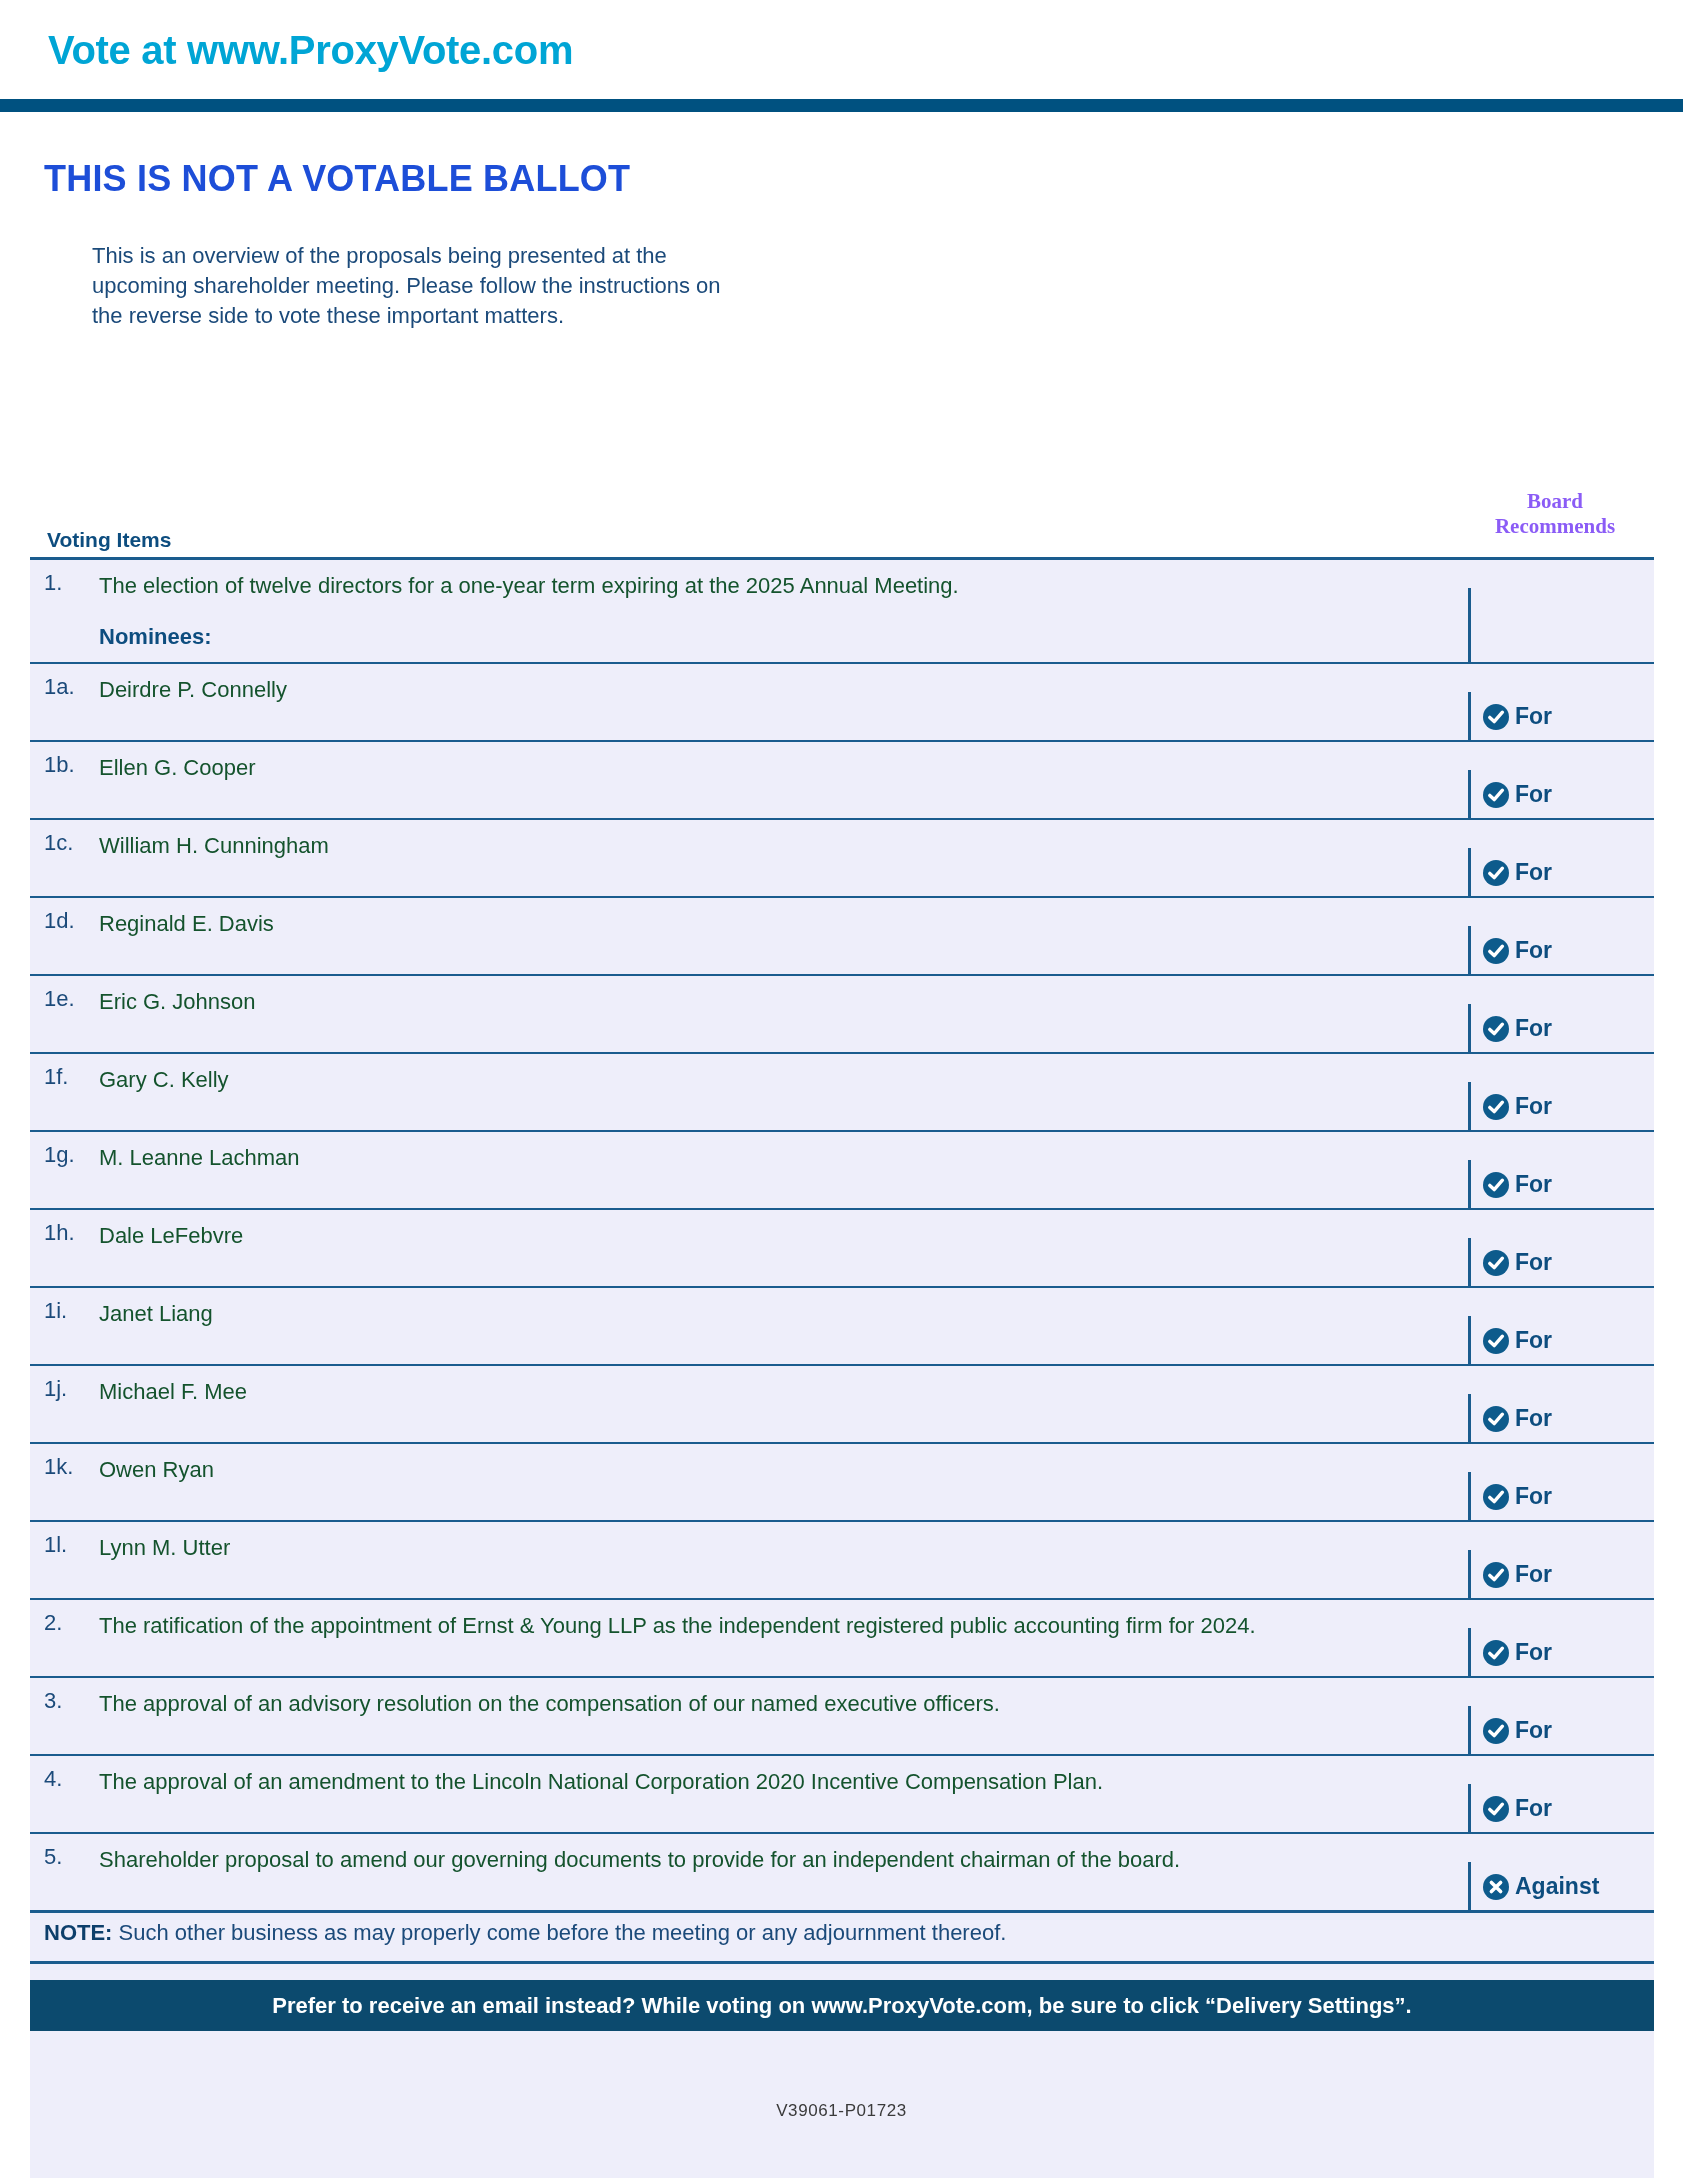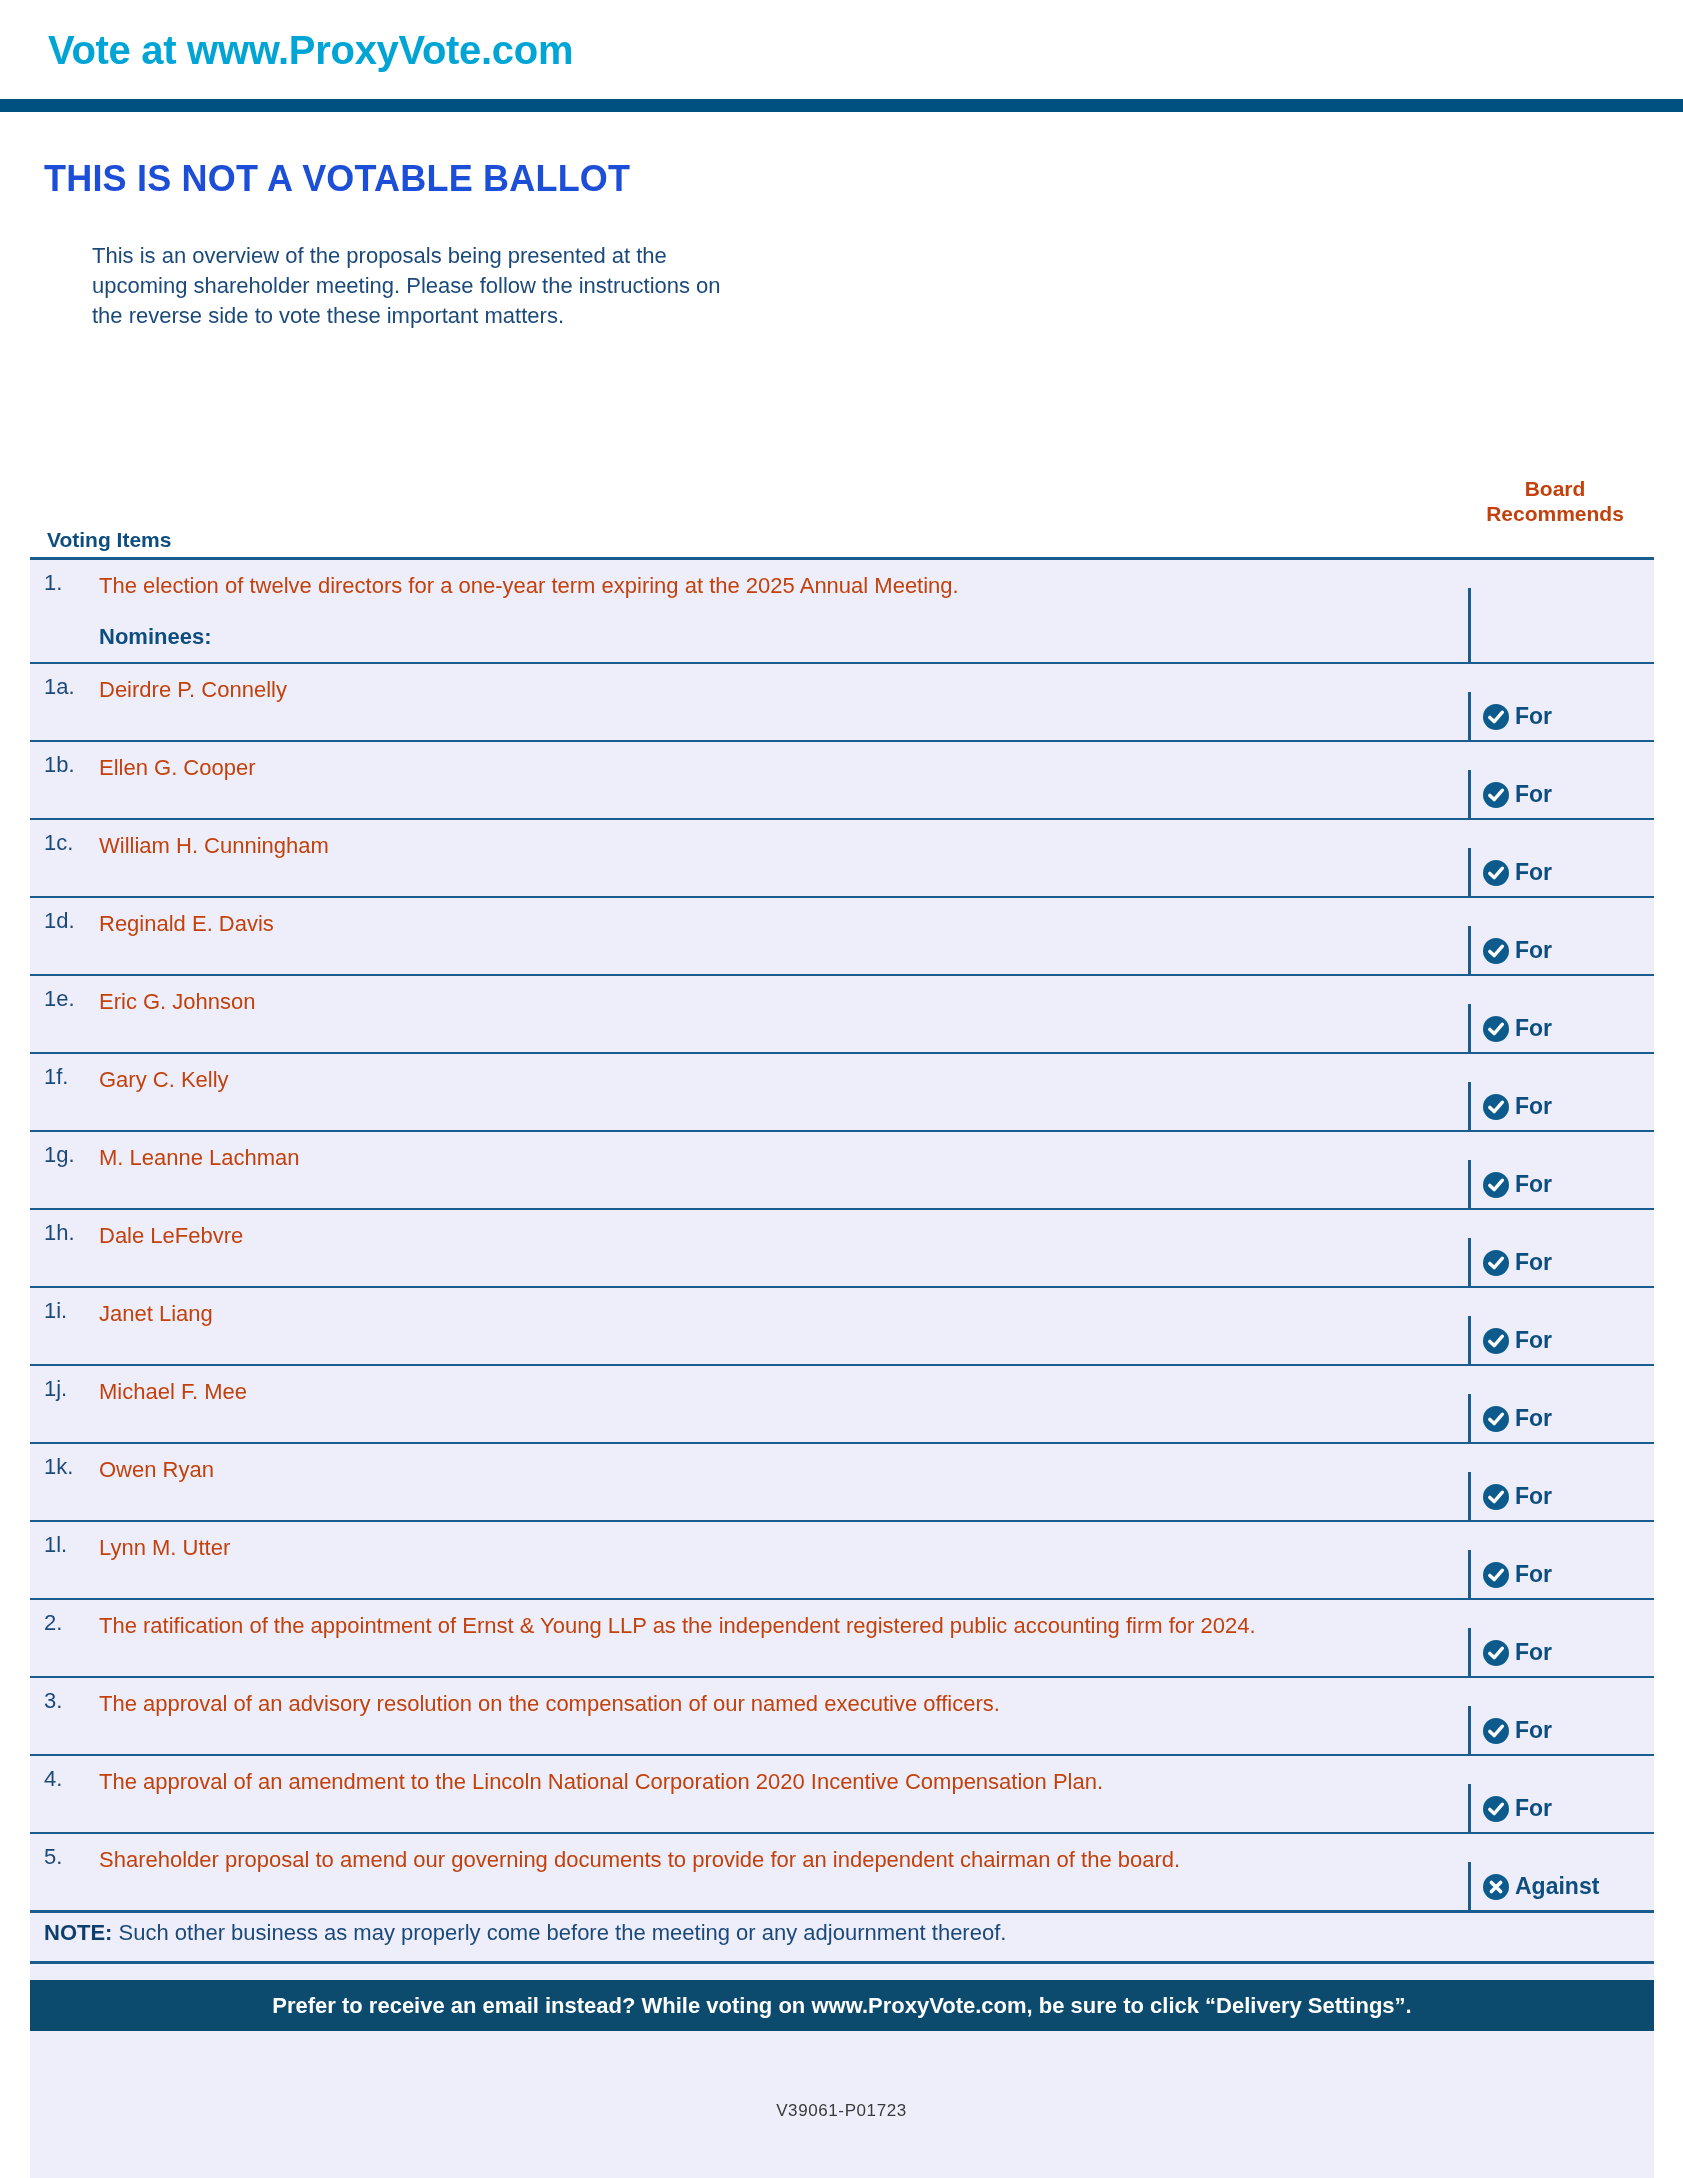--- a/index.html
+++ b/index.html
@@ -70,27 +70,28 @@
     position: absolute;
     left: 47px;
     top: 528px;
     font-size: 21px;
     font-weight: bold;
     color: #0d4d7f;
   }
   .col-head-right {
     position: absolute;
     left: 1451px;
-    top: 476px;
+    top: 489px;
     width: 208px;
     text-align: center;
     font-size: 21px;
     font-weight: bold;
     line-height: 25px;
-    color: #c2410c;
+    color: #8b5cf6;
+    font-family: Liberation Serif, serif;
   }
   .col-head-right span { display: block; }
 
   
   .ballot {
     position: absolute;
     left: 30px;
     top: 557px;
     width: 1624px;
     background: #eeeefa;
@@ -111,21 +112,21 @@
     padding: 10px 0 10px 14px;
     font-size: 22px;
     color: #1b4a7a;
     box-sizing: border-box;
   }
   .cell-text {
     flex: 1 1 auto;
     padding: 10px 14px 10px 8px;
     font-size: 22px;
     line-height: 31px;
-    color: #c2410c;
+    color: #14532d;
     box-sizing: border-box;
   }
   .cell-text.bold {
     font-weight: bold;
     color: #0d4d7f;
   }
   .cell-rec {
     flex: 0 0 186px;
     border-left: 3px solid #1a5c8e;
     padding: 9px 0 9px 12px;

